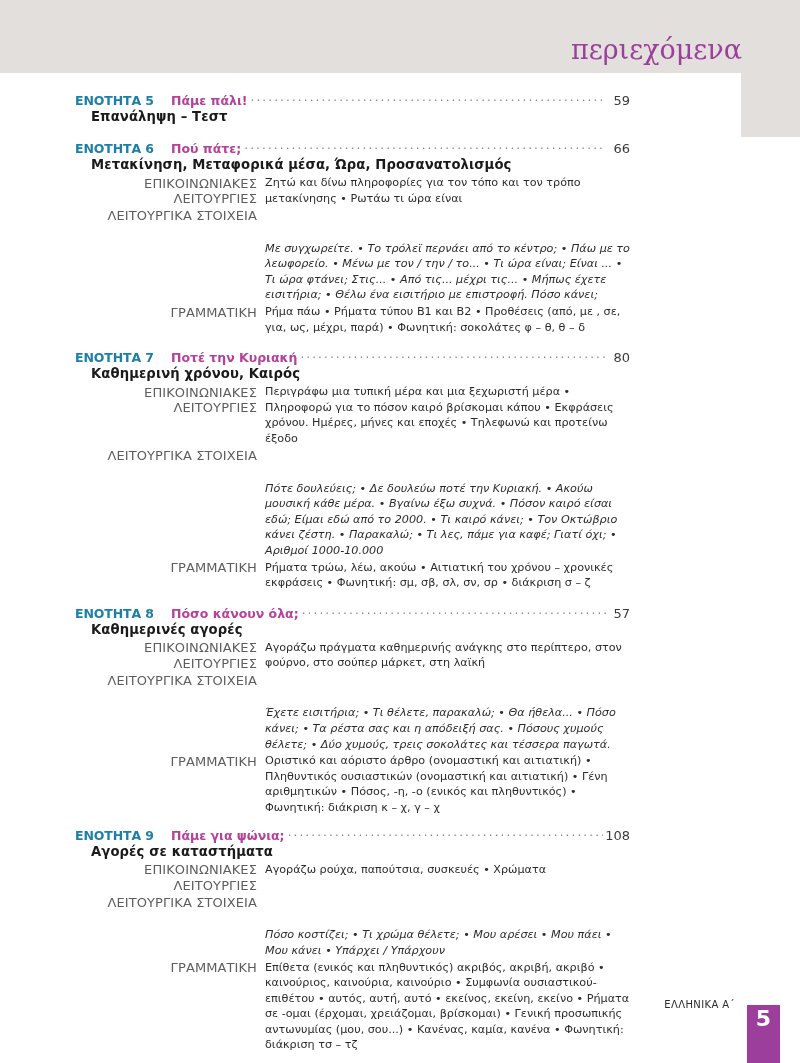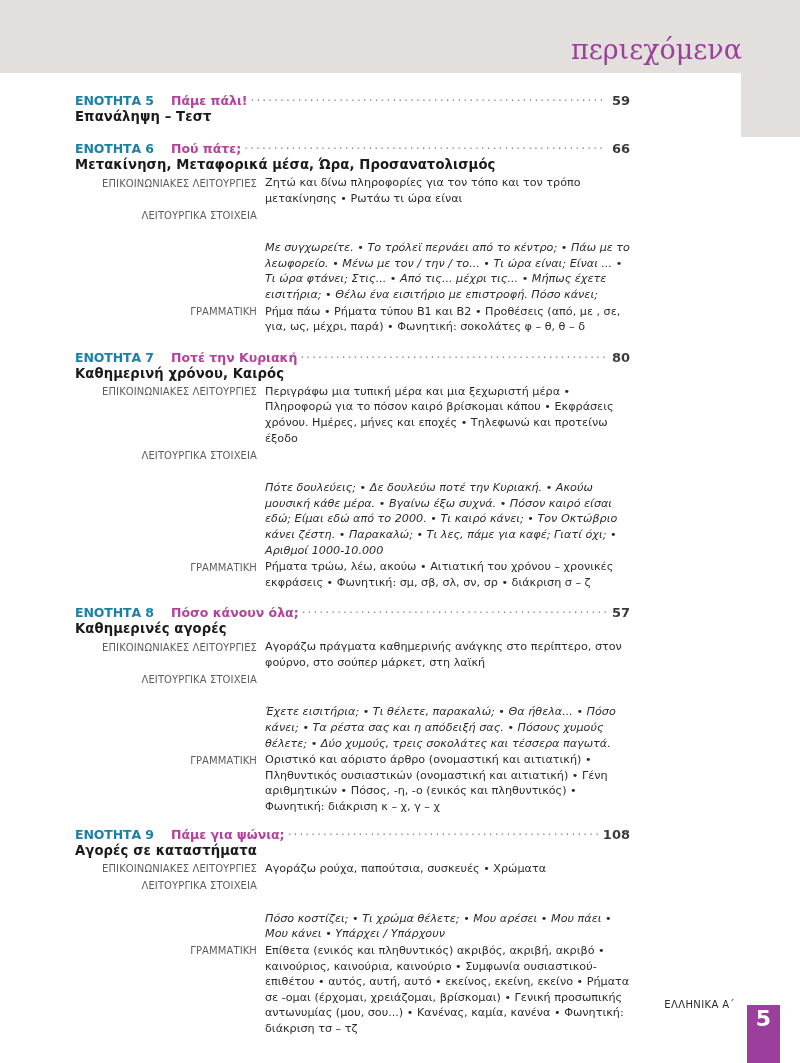--- a/index.html
+++ b/index.html
@@ -111,49 +111,49 @@
     color: #8a8a8a;
     font-size: 12px;
     letter-spacing: 2.1px;
     position: absolute;
     left: 0;
     bottom: 1px;
     white-space: nowrap;
   }
   .unit-page {
     color: #3b3b3b;
-    font-weight: bold;
+    font-weight: normal;
     font-size: 13px;
     flex: 0 0 auto;
     text-align: right;
     min-width: 22px;
   }
 
   
   .unit-subtitle {
     color: #1a1a1a;
     font-weight: bold;
     font-size: 13.2px;
-    margin: 1px 0 3px 0;
+    margin: 1px 0 3px 16px;
     letter-spacing: 0.1px;
   }
 
   
   .row {
     display: flex;
     align-items: flex-start;
     margin-bottom: 1px;
   }
   .row-label {
     flex: 0 0 190px;
     width: 190px;
     text-align: right;
     padding-right: 8px;
     color: #5d5d5d;
-    font-size: 10px;
+    font-size: 13px;
     line-height: 15.6px;
     letter-spacing: 0.1px;
     box-sizing: border-box;
     padding-top: 0.5px;
   }
   .row-value {
     flex: 1 1 auto;
     color: #2b2b2b;
     font-size: 11.2px;
     line-height: 15.6px;

